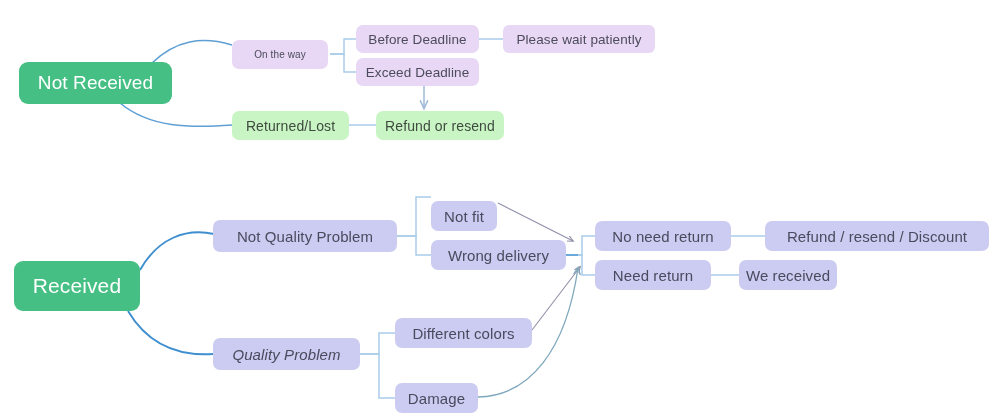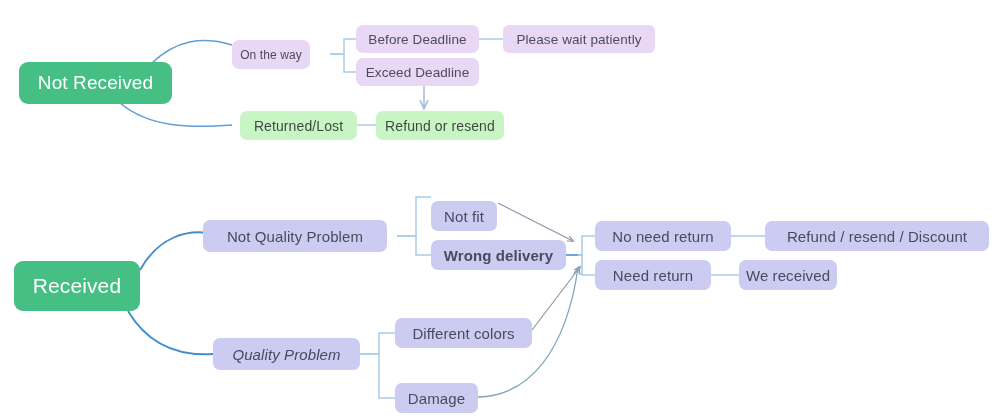--- a/index.html
+++ b/index.html
@@ -106,57 +106,57 @@
 
     <path d="M 731,236 L 765,236" fill="none" stroke="#a9cdea" stroke-width="1.5"></path>
 
     <path d="M 711,275 L 739,275" fill="none" stroke="#a9cdea" stroke-width="1.5"></path>
   </svg>
 
   <div class="node root" style="left:19px; top:62px; width:153px; height:42px; background:#45bf83; font-size:19px;">
     <span>Not Received</span>
   </div>
 
-  <div class="node lilac" style="left:232px; top:40px; width:78px; height:29px; background:#e8d7f5; font-size:12px;">
+  <div class="node lilac" style="left:232px; top:40px; width:96px; height:29px; background:#e8d7f5; font-size:10px;">
     <span>On the way</span>
   </div>
 
   <div class="node lilac" style="left:356px; top:25px; width:123px; height:28px; background:#e8d7f5; font-size:13.5px;">
     <span>Before Deadline</span>
   </div>
 
   <div class="node lilac" style="left:356px; top:58px; width:123px; height:28px; background:#e8d7f5; font-size:13.5px;">
     <span>Exceed Deadline</span>
   </div>
 
   <div class="node lilac" style="left:503px; top:25px; width:152px; height:28px; background:#e8d7f5; font-size:13.5px;border-radius:6px;">
     <span>Please wait patiently</span>
   </div>
 
-  <div class="node mint" style="left:240px; top:111px; width:117px; height:29px; background:#c9f5c5; font-size:14px;">
+  <div class="node mint" style="left:232px; top:111px; width:117px; height:29px; background:#c9f5c5; font-size:14px;">
     <span>Returned/Lost</span>
   </div>
 
   <div class="node mint" style="left:376px; top:111px; width:128px; height:29px; background:#c9f5c5; font-size:14px;">
     <span>Refund or resend</span>
   </div>
 
   <div class="node root" style="left:14px; top:261px; width:126px; height:50px; background:#45bf83; font-size:21px;">
     <span>Received</span>
   </div>
 
-  <div class="node periwinkle" style="left:203px; top:220px; width:184px; height:32px; background:#ccccf2; font-size:15px;">
+  <div class="node periwinkle" style="left:213px; top:220px; width:184px; height:32px; background:#ccccf2; font-size:15px;">
     <span>Not Quality Problem</span>
   </div>
 
   <div class="node periwinkle" style="left:431px; top:182px; width:66px; height:30px; background:#ccccf2; font-size:15px;margin-top:19px;">
     <span>Not fit</span>
   </div>
 
-  <div class="node periwinkle" style="left:431px; top:240px; width:135px; height:30px; background:#ccccf2; font-size:15px;font-weight:bold;">
+  <div class="node periwinkle" style="left:431px; top:240px; width:135px; height:30px; background:#ccccf2; font-size:15px;">
     <span>Wrong delivery</span>
   </div>
 
   <div class="node periwinkle" style="left:213px; top:338px; width:147px; height:32px; background:#ccccf2; font-size:15px;font-style:italic;">
     <span>Quality Problem</span>
   </div>
 
   <div class="node periwinkle" style="left:395px; top:318px; width:137px; height:30px; background:#ccccf2; font-size:15px;">
     <span>Different colors</span>
   </div>

